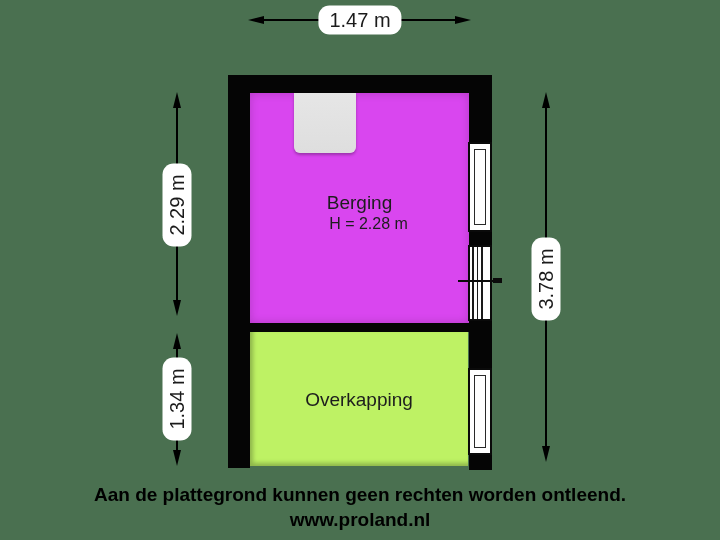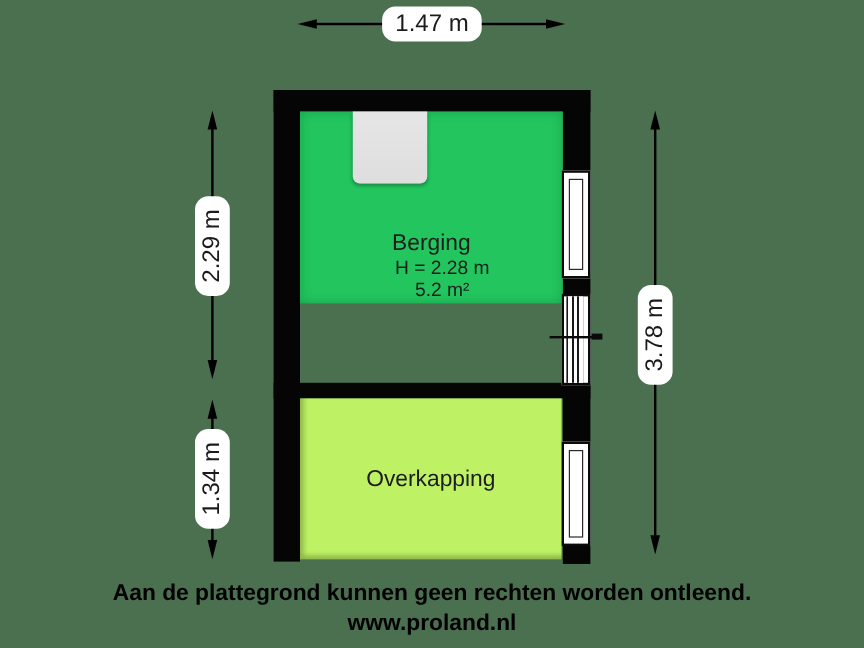--- a/index.html
+++ b/index.html
@@ -7,22 +7,22 @@
     position:relative; width:720px; height:540px;
     background:#4a7050; overflow:hidden;
     font-family:"Liberation Sans", sans-serif;
   }
 
   
   .wall { position:absolute; background:#050505; }
 
   
   #berging-floor {
-    position:absolute; left:250px; top:93px; width:219px; height:160px;
-    background:#22c55e;
+    position:absolute; left:250px; top:93px; width:219px; height:230px;
+    background:#d946ef;
     box-shadow: inset 0 0 10px rgba(0,0,0,0.18);
   }
   #fixture {
     position:absolute; left:294px; top:93px; width:62px; height:60px;
     background:linear-gradient(#e6e6e6, #dedede);
     border-radius:0 0 6px 6px;
     box-shadow:0 2px 3px rgba(0,0,0,0.28);
   }
   #overkapping-floor {
     position:absolute; left:250px; top:332px; width:218px; height:134px;
@@ -82,21 +82,20 @@
   <div class="wall" style="left:228px; top:75px; width:264px; height:18px;"></div>
   <div class="wall" style="left:228px; top:75px; width:22px; height:393px;"></div>
   <div class="wall" style="left:469px; top:75px; width:23px; height:395px;"></div>
   <div class="wall" style="left:228px; top:319px; width:264px; height:13px;"></div>
 
   <div id="berging-floor">
     <div id="fixture" style="left:44px; top:0;"></div>
     <div class="room-label-block" style="top:98px;">
       <div class="room-title">Berging</div>
       <div class="room-sub">H = 2.28 m</div>
-      <div class="room-sub">5.2 m²</div>
     </div>
   </div>
 
   <div id="overkapping-floor">
     <div class="room-label-block" style="top:56px;">
       <div class="room-title">Overkapping</div>
     </div>
   </div>
 
   <div class="win" style="left:468px; top:142px; width:24px; height:90px;"></div>

